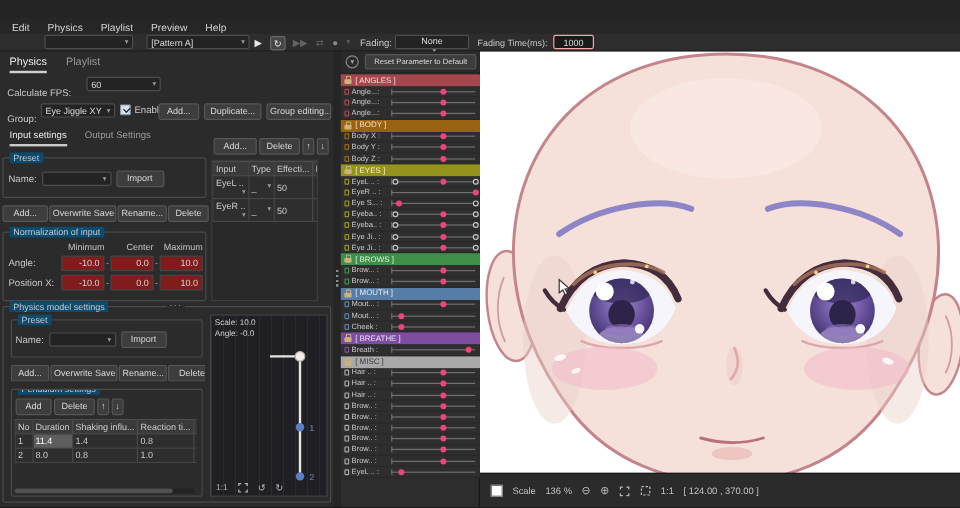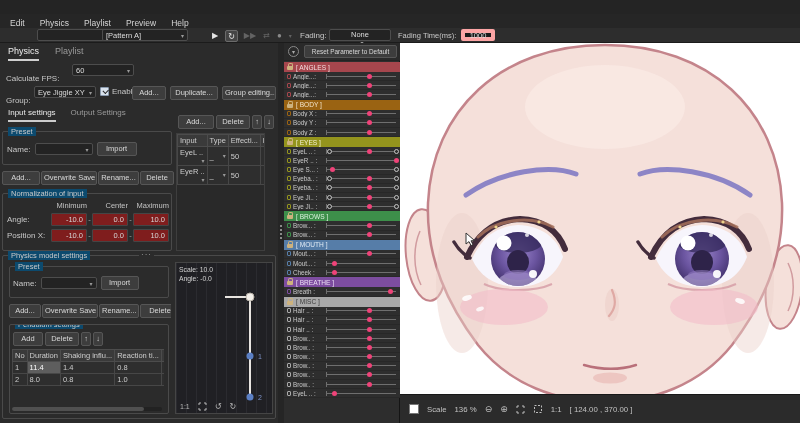--- a/index.html
+++ b/index.html
@@ -14,21 +14,21 @@
   .close-btn{margin-left:auto;margin-right:7px;font-size:9px;color:#bbbbbb;line-height:10px;}
   .menubar{position:absolute;left:0;top:14px;width:800px;height:14px;background:#262626;display:flex;align-items:flex-end;gap:15px;padding-left:10px;font-size:8.5px;color:#d4d4d4;}
   .menu-item{cursor:default;}
   .toolbar{position:absolute;left:0;top:28px;width:800px;height:15px;background:#2d2d2d;border-bottom:1px solid #1b1b1b;font-size:8px;}
   .tb{position:absolute;top:1px;height:13px;display:flex;align-items:center;}
   .combo{background:#232323;border:1px solid #4d4d4d;border-radius:2px;color:#dcdcdc;font-size:7.5px;display:flex;align-items:center;justify-content:space-between;padding:0 3px;height:12px;}
   .combo .chev{color:#999;font-size:6px;margin-left:4px;}
   .ticon{color:#e6e6e6;font-size:8px;margin-right:7px;}
   .ticon.dim{color:#636363;}
   .ticon.boxed{border:1px solid #6b6b6b;background:#454545;border-radius:2px;padding:0 2px;height:12px;line-height:11px;margin-right:6px;}
-  .tinput{background:#1a1a1a;border:4px solid #fca5a5;border-radius:2px;color:#dddddd;font-size:7.5px;height:12px;line-height:11px;text-align:center;}
+  .tinput{background:#1a1a1a;border:1px solid #fca5a5;border-radius:2px;color:#dddddd;font-size:7.5px;height:12px;line-height:11px;text-align:center;}
   
   .btn{background:#3d3d3d;border:1px solid #565656;border-radius:2px;color:#d8d8d8;font-size:7.5px;text-align:center;height:14px;line-height:12px;overflow:hidden;white-space:nowrap;padding:0 2px;}
   .groupbox{position:absolute;border:1px solid #4a4a4a;border-radius:2px;}
   .gb-label{position:absolute;top:-5px;left:5px;background:#0c4a6e;padding:0 3px;font-size:7.5px;color:#c9c9c9;line-height:9px;white-space:nowrap;}
   .checkbox{width:9px;height:9px;background:#d9e2ec;border:1px solid #8a9aae;border-radius:1px;position:relative;flex:none;}
   .checkbox::after{content:'';position:absolute;left:2px;top:1px;width:4px;height:2.5px;border-left:1.5px solid #222;border-bottom:1.5px solid #222;transform:rotate(-45deg);}
   .cellbox{display:block;width:7px;height:7px;background:#3f3f3f;border:1px solid #5a5a5a;margin:0 auto;}
   table{border-collapse:collapse;font-size:7.5px;color:#cccccc;table-layout:fixed;}
   th{background:#3a3a3a;border:1px solid #4c4c4c;font-weight:normal;padding:1px 2px;white-space:nowrap;overflow:hidden;text-align:left;}
   td{background:#2e2e2e;border:1px solid #474747;padding:1px 2px;white-space:nowrap;overflow:hidden;height:12px;}
@@ -98,21 +98,21 @@
   </div>
 
   <div class="toolbar">
     <div class="tb" style="left:2px;margin-top:35px;">
         <span class="flabel">Playlist:</span>
       </div>
     <div class="tb combo" style="left:37px;width:74px;">
       <span></span>
       <span class="chev">▾</span>
     </div>
-    <div class="tb combo" style="left:102px;width:86px;">
+    <div class="tb combo" style="left:122px;width:86px;">
       <span>[Pattern A]</span>
       <span class="chev">▾</span>
     </div>
     <div class="tb" style="left:212px;">
       <span class="ticon">▶</span>
       <span class="ticon boxed">↻</span>
       <span class="ticon dim">▶▶</span>
       <span class="ticon dim">⇄</span>
       <span class="ticon" style="color:#8a8a8a;">●</span>
       <span class="ticon dim" style="font-size:6px;">▾</span>

